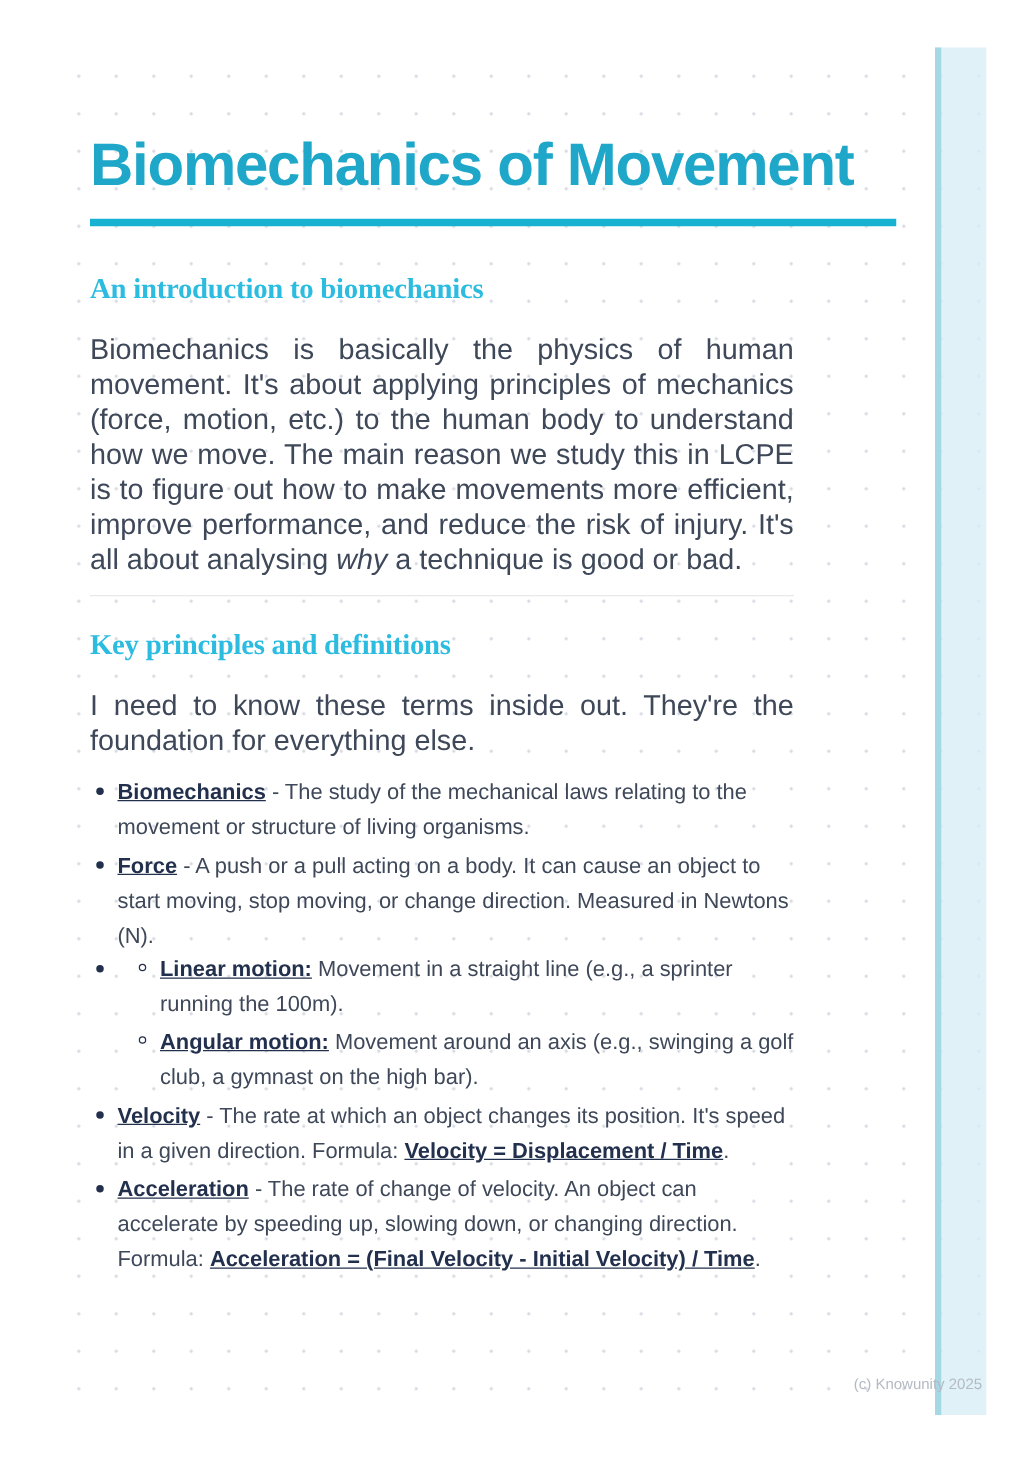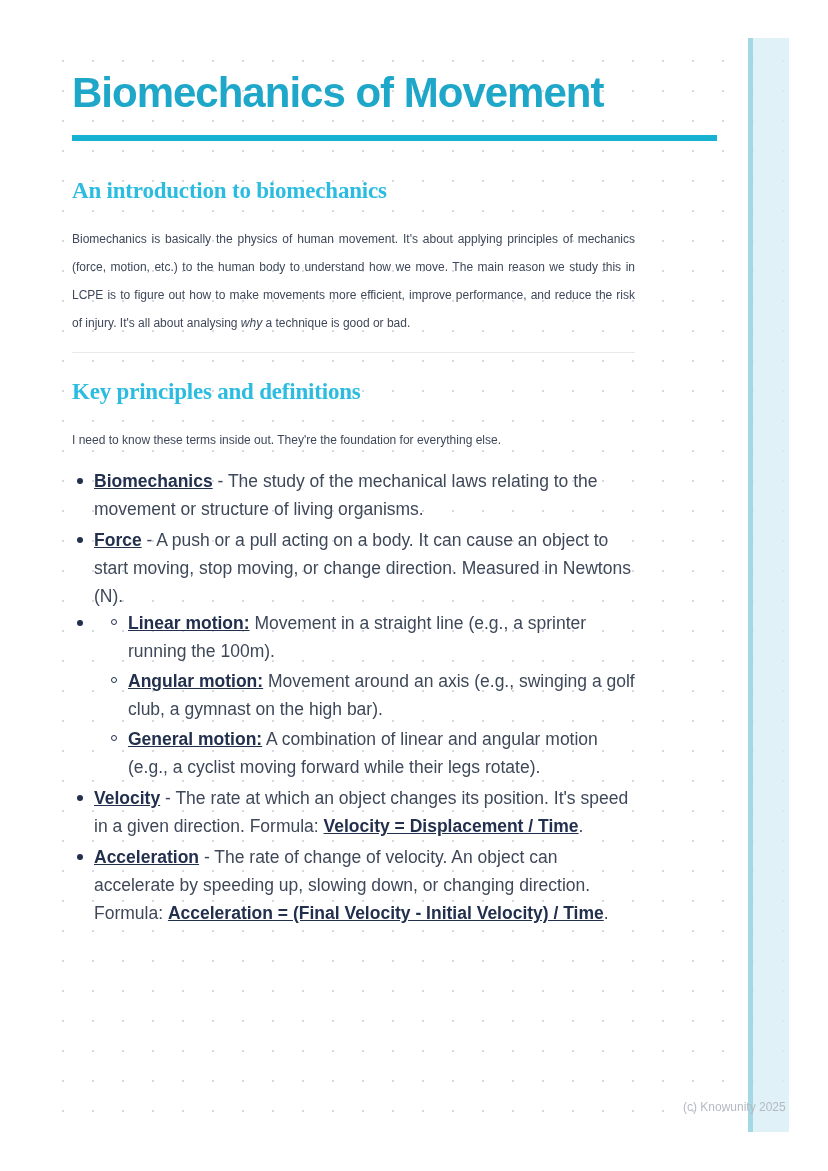--- a/index.html
+++ b/index.html
@@ -38,22 +38,22 @@
     box-sizing: border-box;
   }
   .content {
     position: absolute;
     left: 72px;
     top: 0;
     width: 646px;
   }
   .page-title {
     margin: 0;
-    padding-top: 70px;
-    font-size: 42px;
+    padding-top: 110px;
+    font-size: 48px;
     line-height: 46px;
     font-weight: 700;
     letter-spacing: -1px;
     color: #1ea7c8;
   }
   .title-underline {
     width: 645px;
     height: 6px;
     background: #17b2d2;
     margin-top: 19px;
@@ -65,21 +65,21 @@
     font-weight: 700;
     letter-spacing: -0.2px;
     color: #2bbce0;
     font-family: Liberation Serif, serif;
   }
   .h-intro { margin-top: 37px; }
   .h-key   { margin-top: 26px; }
   .body-par {
     margin: 21px 0 0 0;
     width: 563px;
-    font-size: 12px;
+    font-size: 23px;
     line-height: 28px;
     color: #3e4859;
     text-align: justify;
   }
   .body-par i { font-style: italic; }
   .section-divider {
     width: 563px;
     height: 0;
     border: none;
     border-top: 1px solid #e7e7ec;
@@ -165,21 +165,20 @@
     <h2 class="section-heading h-key">Key principles and definitions</h2>
 
     <p class="body-par"><span>I need to know these terms inside out. They're the foundation for everything else.</span></p>
 
     <ul class="definitions-list">
         <li><span><b>Biomechanics</b><span> - The study of the mechanical laws relating to the movement or structure of living organisms.</span></span></li>
         <li><span><b>Force</b><span> - A push or a pull acting on a body. It can cause an object to start moving, stop moving, or change direction. Measured in Newtons (N).</span></span></li>
         <li><ul class="sublist">
             <li><span><b>Linear motion:</b><span> Movement in a straight line (e.g., a sprinter running the 100m).</span></span></li>
             <li><span><b>Angular motion:</b><span> Movement around an axis (e.g., swinging a golf club, a gymnast on the high bar).</span></span></li>
-            <li><span><b>General motion:</b><span> A combination of linear and angular motion (e.g., a cyclist moving forward while their legs rotate).</span></span></li>
           </ul></li>
         <li><span><b>Velocity</b><span> - The rate at which an object changes its position. It's speed in a given direction. Formula: </span><b>Velocity = Displacement / Time</b><span>.</span></span></li>
         <li><span><b>Acceleration</b><span> - The rate of change of velocity. An object can accelerate by speeding up, slowing down, or changing direction. Formula: </span><b>Acceleration = (Final Velocity - Initial Velocity) / Time</b><span>.</span></span></li>
       </ul>
 
   </div>
 
   <div class="watermark">(c) Knowunity 2025</div>
 
 </div>

